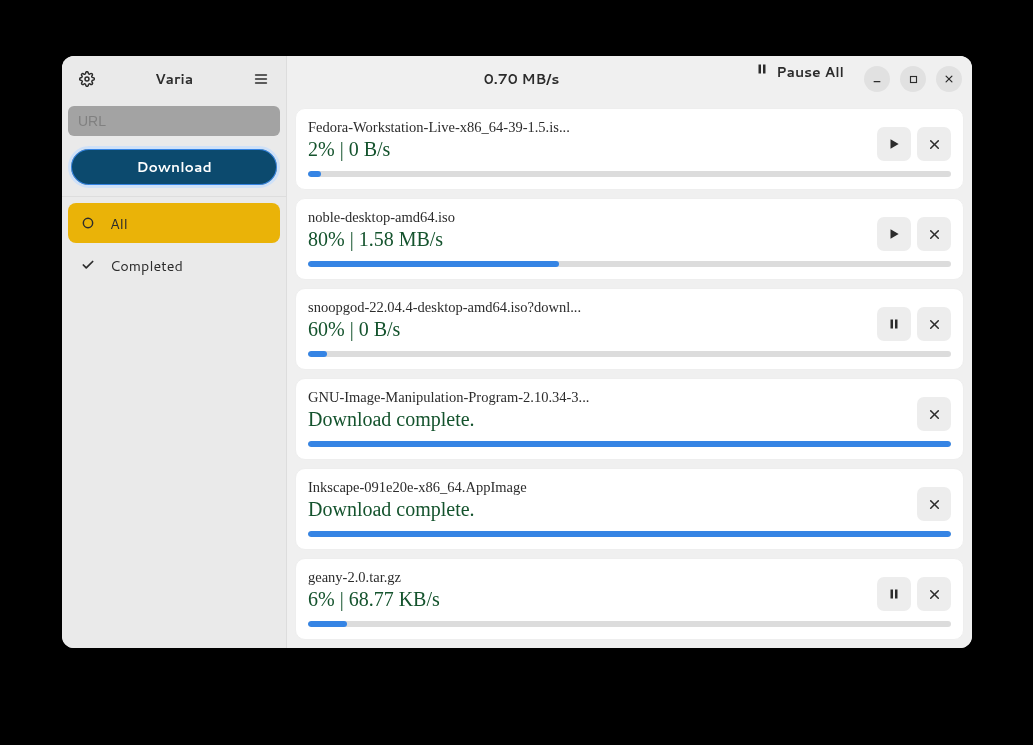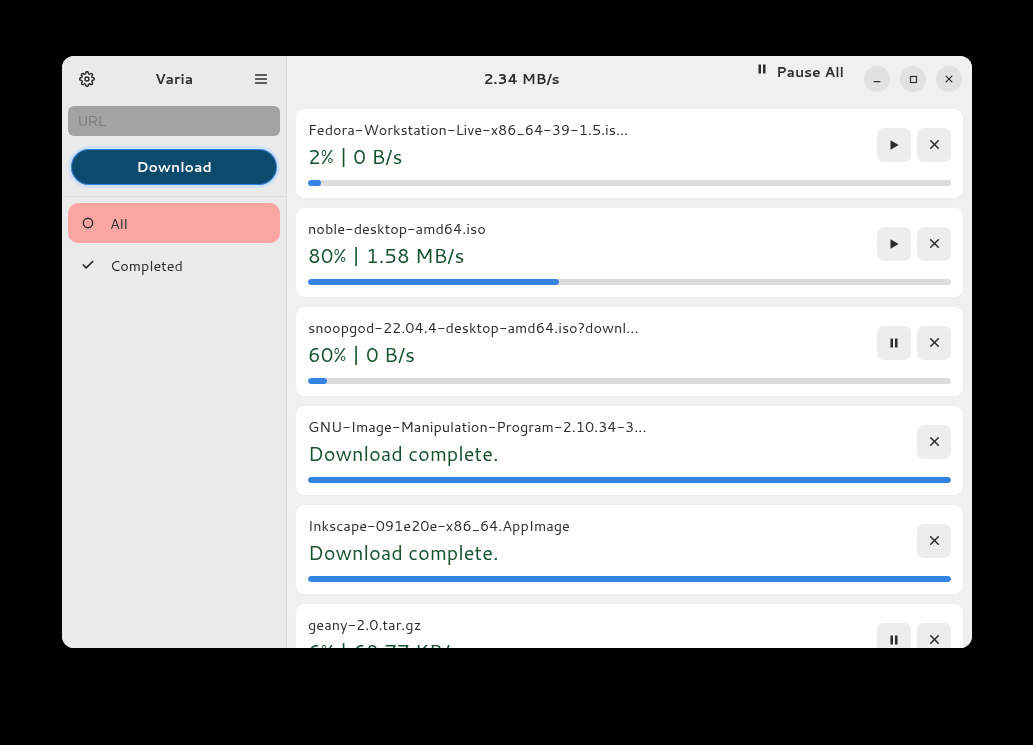--- a/index.html
+++ b/index.html
@@ -68,21 +68,21 @@
     .filter-list { display: flex; flex-direction: column; padding: 0 6px; gap: 2px; }
     .filter-item {
       height: 40px;
       display: flex; align-items: center;
       padding: 0 12px;
       border-radius: 8px;
       gap: 14px;
       color: #2c2c2c;
       font-size: 14.5px;
     }
-    .filter-item.active { background: #fca5a5; border-radius: 10px; }
+    .filter-item.active { background: #eab308; }
     .filter-icon { width: 16px; display: flex; justify-content: center; }
 
     
     .main { flex: 1; display: flex; flex-direction: column; background: #f0f0f0; }
     .main-header {
       height: 46px;
       display: flex;
       align-items: center;
       padding: 0 10px;
     }
@@ -115,21 +115,21 @@
       padding: 6px 8px;
       display: flex; flex-direction: column; gap: 8px;
       overflow: auto;
     }
     .card {
       background: #fff;
       border-radius: 10px;
       padding: 10px 12px 12px 12px;
       border: 1px solid #eee;
     }
-    .card-top { display: flex; align-items: center; }
+    .card-top { display: flex; align-items: flex-end; font-family: Liberation Serif, serif; }
     .card-info { flex: 1; min-width: 0; }
     .filename {
       font-size: 14.5px;
       color: #2c2c2c;
       white-space: nowrap; overflow: hidden; text-overflow: ellipsis;
       margin-bottom: 2px;
     }
     .status {
       font-size: 20px;
       color: #14532d;
@@ -207,21 +207,21 @@
             </svg>
         </span>
         <span>Completed</span>
       </div>
     </div>
   </div>
 
   <div class="main">
     <div class="main-header">
       <div class="spacer"></div>
-      <div class="speed-label">2.34 MB/s</div>
+      <div class="speed-label">0.70 MB/s</div>
       <div class="spacer"></div>
       <div class="pause-all">
         <span>
           <svg width="12" height="14" viewBox="0 0 24 24" fill="currentColor">
               <rect x="5" y="3" width="5" height="18"></rect>
               <rect x="14" y="3" width="5" height="18"></rect>
             </svg>
         </span>
         <span>Pause All</span>
       </div>

